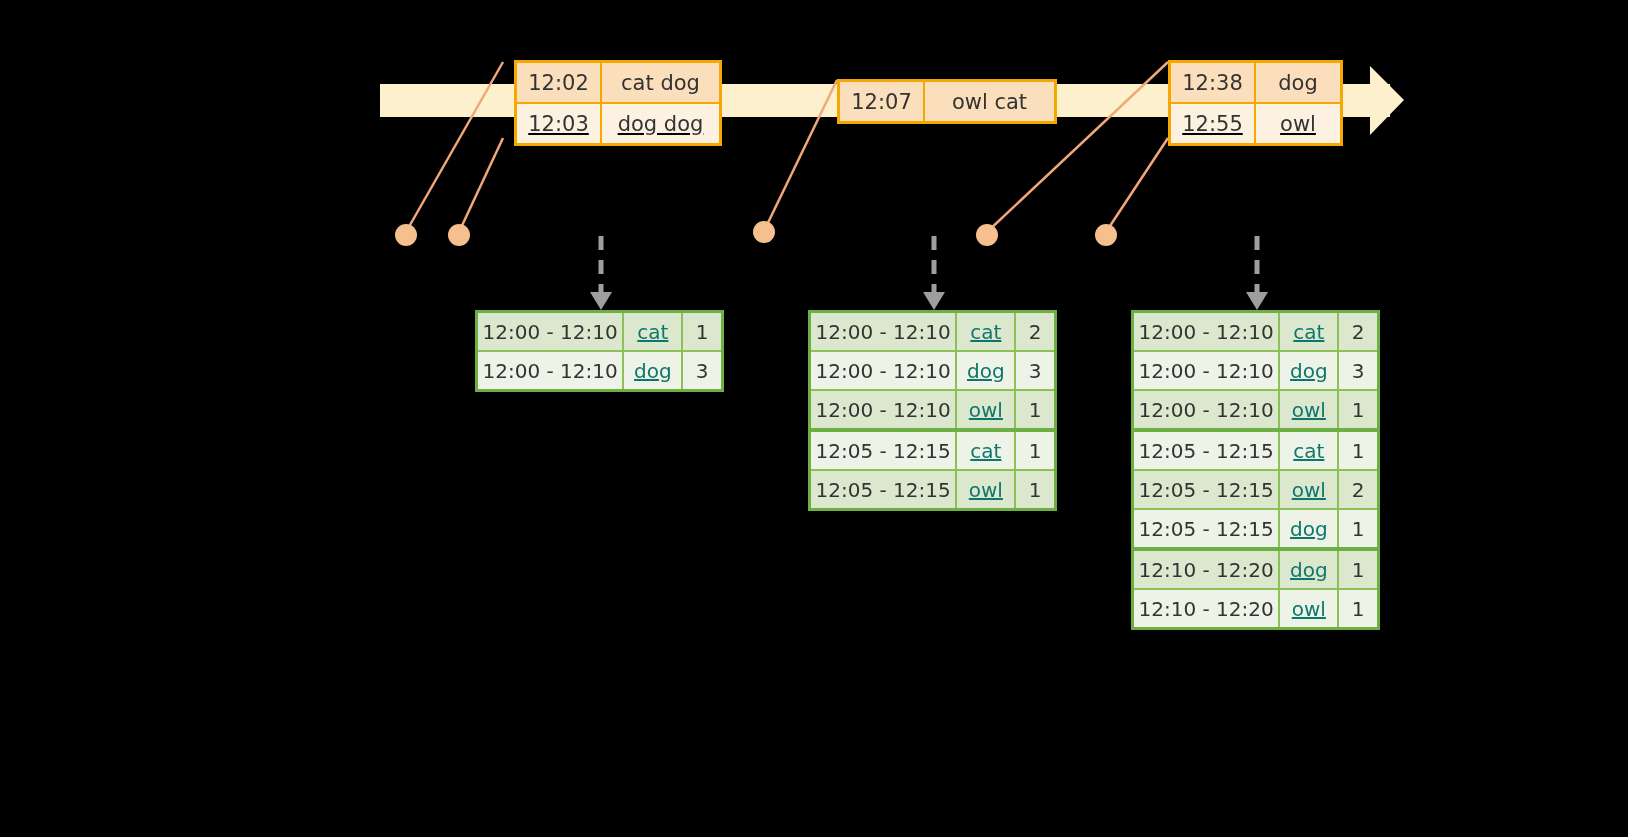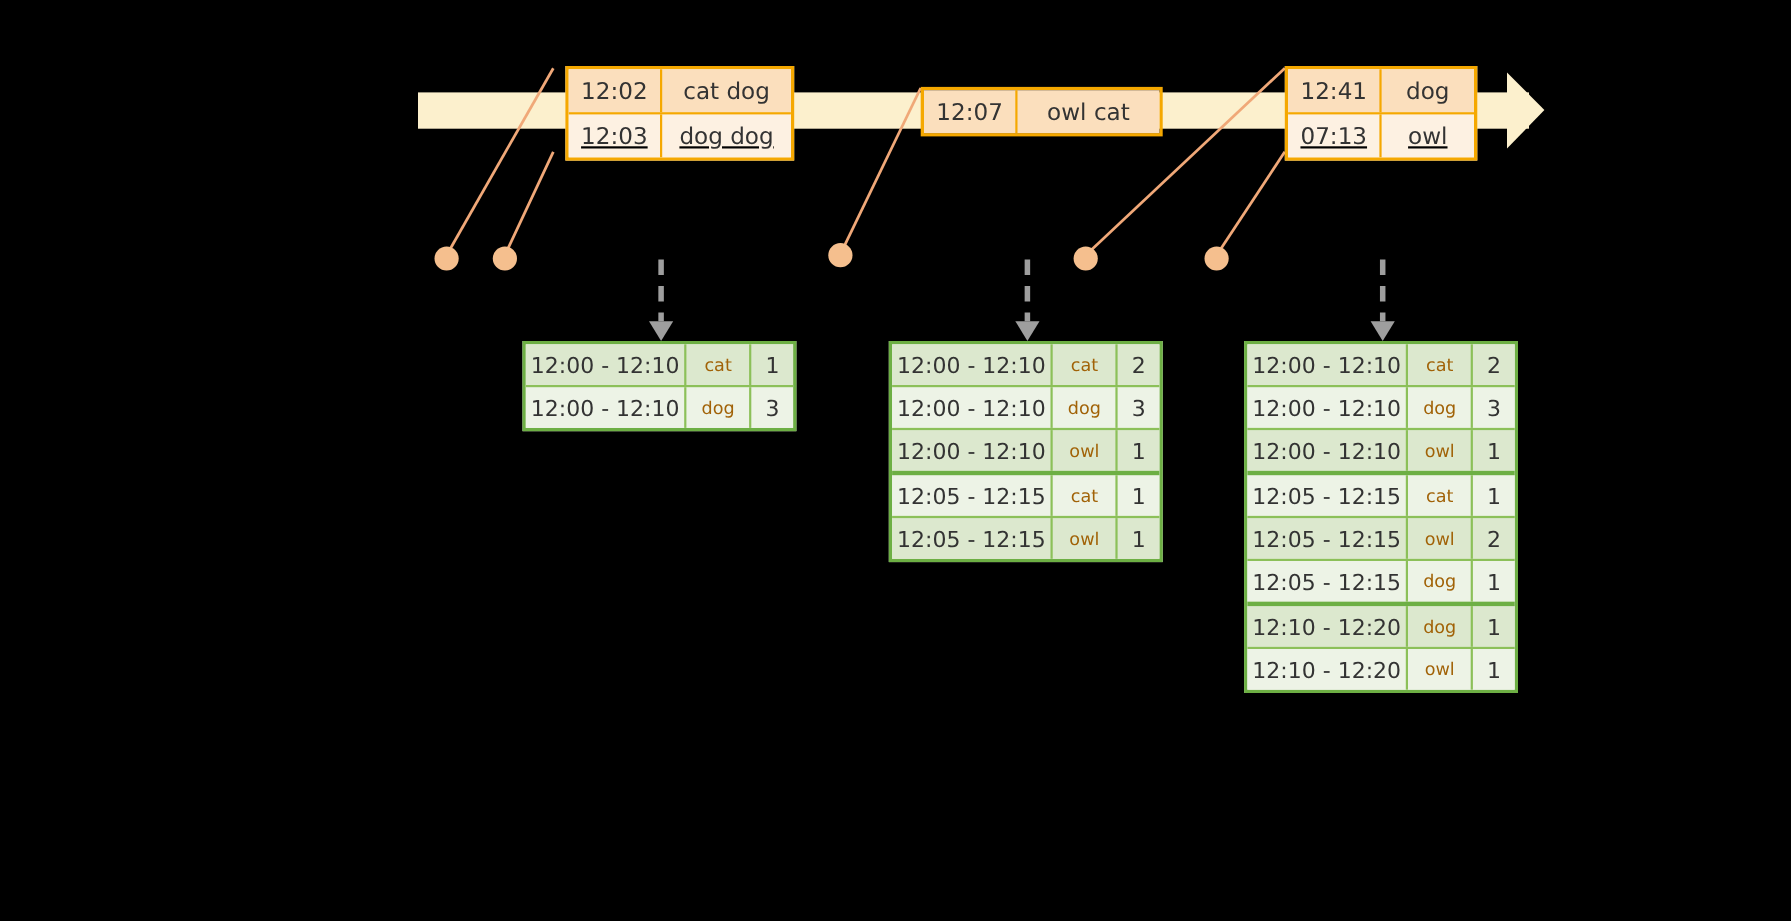--- a/index.html
+++ b/index.html
@@ -93,23 +93,24 @@
     color: #333333;
     box-sizing: border-box;
     white-space: nowrap;
   }
   .w-key {
     width: 60px;
     border-right: 2px solid #8CC059;
     display: flex;
     align-items: center;
     justify-content: center;
-    font-size: 16px;
-    color: #a16207;
-    box-sizing: border-box;
+    font-size: 20px;
+    color: #0f766e;
+    box-sizing: border-box;
+    text-decoration: underline;
   }
   .w-count {
     width: 38px;
     display: flex;
     align-items: center;
     justify-content: center;
     font-size: 20px;
     color: #333333;
     box-sizing: border-box;
   }
@@ -167,25 +168,25 @@
 
   <div class="event-box" style="left:837px; top:79px; width:220px;">
     <div class="event-row shade">
       <div class="ev-time">12:07</div>
       <div class="ev-words">owl cat</div>
     </div>
   </div>
 
   <div class="event-box" style="left:1168px; top:60px; width:175px;">
     <div class="event-row shade">
-      <div class="ev-time">12:41</div>
+      <div class="ev-time">12:38</div>
       <div class="ev-words">dog</div>
     </div>
     <div class="event-row plain">
-      <div class="ev-time">07:13</div>
+      <div class="ev-time">12:55</div>
       <div class="ev-words">owl</div>
     </div>
   </div>
 
   <div class="win-table" id="win1" style="left:475px; top:310px; width:249px;">
       <div class="win-row shade">
         <div class="w-window">12:00 - 12:10</div>
         <div class="w-key">cat</div>
         <div class="w-count">1</div>
       </div>

